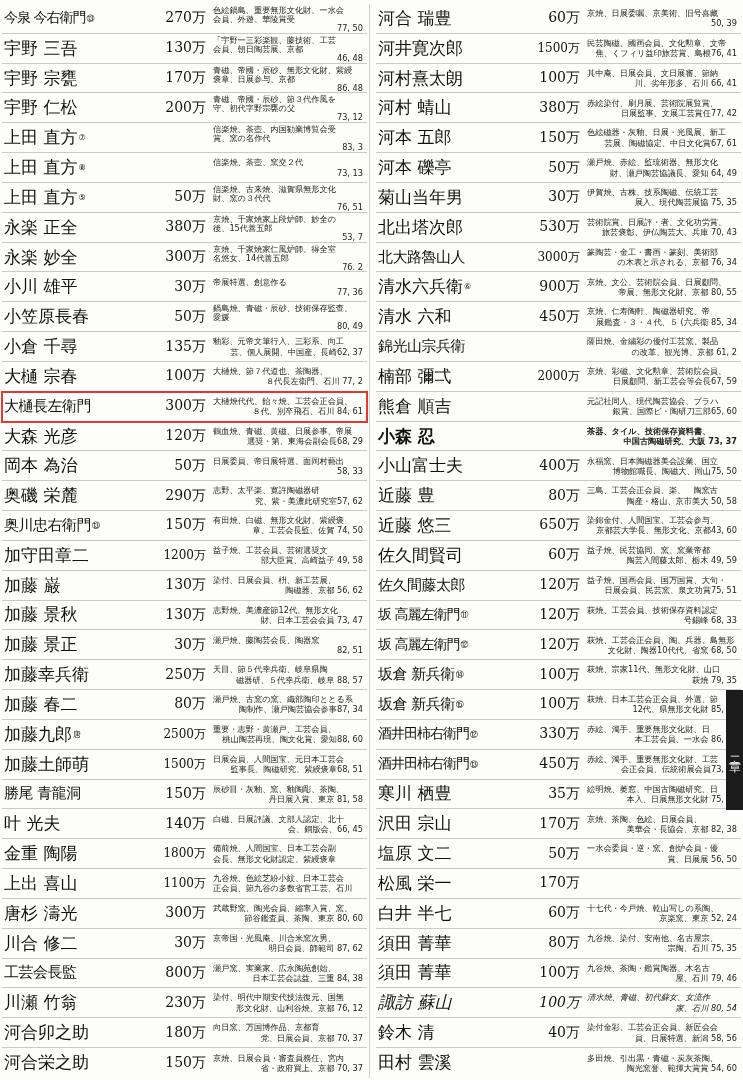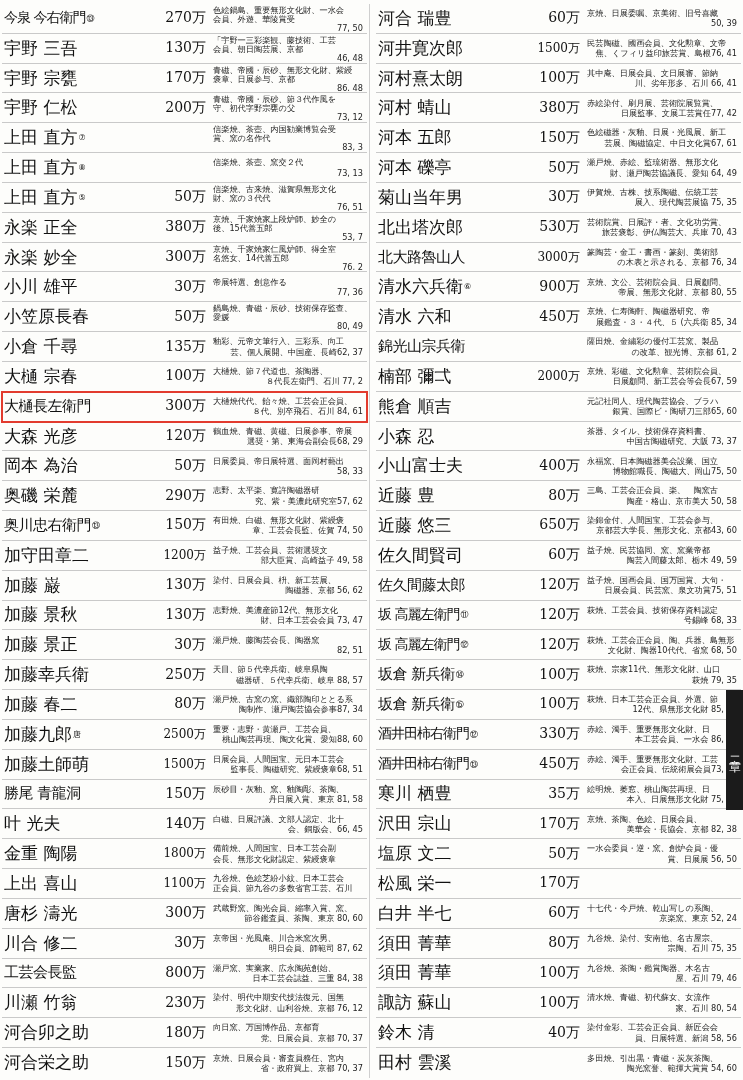--- a/index.html
+++ b/index.html
@@ -530,21 +530,21 @@
         </div>
       </div>
       <div class="row" style="height: 2.77778%;">
         <div class="name">熊倉 順吉</div>
         <div class="price"></div>
         <div class="desc">
           <span class="l">元記社同人、現代陶芸協会、ブラハ</span>
           <span class="l pg">銀賞、国際ビ・陶研刀三部65, 60</span>
         </div>
       </div>
-      <div class="row" style="height: 2.77778%;">
+      <div class="row" style="height: 2.77778%; font-weight: bold;">
         <div class="name">小森 忍</div>
         <div class="price"></div>
         <div class="desc">
           <span class="l">茶器、タイル、技術保存資料書、</span>
           <span class="l pg">中国古陶磁研究、大阪  73, 37</span>
         </div>
       </div>
       <div class="row" style="height: 2.77778%;">
         <div class="name">小山富士夫</div>
         <div class="price">400万</div>
@@ -630,21 +630,21 @@
         <div class="price">450万</div>
         <div class="desc">
           <span class="l">赤絵、濁手、重要無形文化財、工芸</span>
           <span class="l pg">会正会員、伝統術展会員73, 55</span>
         </div>
       </div>
       <div class="row" style="height: 2.77778%;">
         <div class="name">寒川 栖豊</div>
         <div class="price">35万</div>
         <div class="desc">
-          <span class="l">絵明焼、萎窓、桃山陶芸再現、日</span>
+          <span class="l">絵明焼、萎窓、中国古陶磁研究、日</span>
           <span class="l pg">本入、日展無形文化財  75, 50</span>
         </div>
       </div>
       <div class="row" style="height: 2.77778%;">
         <div class="name">沢田 宗山</div>
         <div class="price">170万</div>
         <div class="desc">
           <span class="l">京焼、茶陶、色絵、日展会員、</span>
           <span class="l pg">美華会・長協会、京都  82, 38</span>
         </div>
@@ -678,21 +678,21 @@
         </div>
       </div>
       <div class="row" style="height: 2.77778%;">
         <div class="name">須田 菁華</div>
         <div class="price">100万</div>
         <div class="desc">
           <span class="l">九谷焼、茶陶・鑑賞陶器、木名古</span>
           <span class="l pg">屋、石川  79, 46</span>
         </div>
       </div>
-      <div class="row" style="height: 2.77778%;">
+      <div class="row" style="height: 2.77778%; font-style: italic;">
         <div class="name">諏訪 蘇山</div>
         <div class="price">100万</div>
         <div class="desc">
           <span class="l">清水焼、青磁、初代蘇女、女流作</span>
           <span class="l pg">家、石川  80, 54</span>
         </div>
       </div>
       <div class="row" style="height: 2.77778%;">
         <div class="name">鈴木 清</div>
         <div class="price">40万</div>

